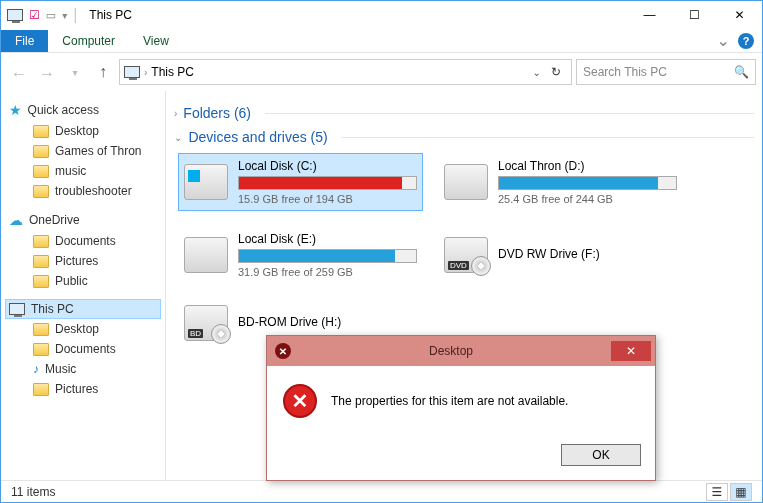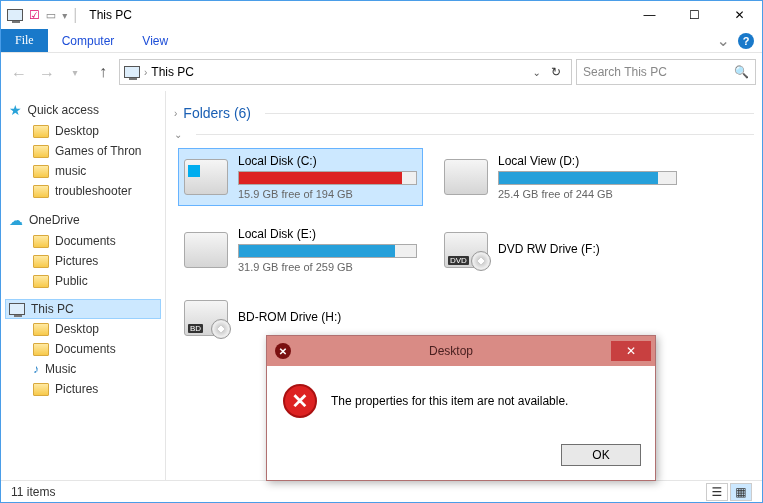--- a/index.html
+++ b/index.html
@@ -3,22 +3,22 @@
 <meta charset="utf-8">
 <style>
 * { margin: 0; padding: 0; box-sizing: border-box; font-family: "Segoe UI", Arial, sans-serif; }
 body { background: #fff; width: 763px; height: 503px; overflow: hidden; position: relative; border: 1px solid #4a9de8; }
 .titlebar { height: 28px; display: flex; align-items: center; padding-left: 6px; background: #fff; }
 .titlebar .icons { display: flex; gap: 6px; align-items: center; }
 .titlebar .title { font-size: 12px; margin-left: 6px; }
 .titlebar .winbtns { margin-left: auto; display: flex; }
 .winbtns div { width: 45px; height: 28px; display: flex; align-items: center; justify-content: center; font-size: 12px; }
 .ribbon-tabs { height: 24px; display: flex; align-items: center; border-bottom: 1px solid #e5e5e5; }
-.ribbon-tabs .tab { padding: 4px 14px; font-size: 12px; color: #1d4ed8; }
-.ribbon-tabs .file-tab { background: #1979ca; color: #fff; font-family: Liberation Serif, serif; }
+.ribbon-tabs .tab { padding: 4px 14px; font-size: 12px; color: #14532d; }
+.ribbon-tabs .file-tab { background: #1979ca; color: #fff; }
 .ribbon-tabs .right { margin-left: auto; display: flex; align-items: center; padding-right: 8px; gap: 8px; }
 .help-icon { width: 16px; height: 16px; border-radius: 50%; background: #1979ca; color: #fff; display: flex; align-items: center; justify-content: center; font-size: 11px; font-weight: bold; }
 .addrbar { height: 38px; display: flex; align-items: center; padding: 4px 6px; gap: 4px; }
 .navbtn { width: 24px; height: 24px; display: flex; align-items: center; justify-content: center; color: #bbb; font-size: 16px; }
 .navbtn.dark { color: #555; }
 .addrbox { flex: 1; height: 26px; border: 1px solid #ccc; display: flex; align-items: center; padding: 0 4px; font-size: 12px; gap: 4px; }
 .addrbox .dd { margin-left: auto; color: #555; }
 .refresh { color: #333; padding: 0 6px; }
 .searchbox { width: 180px; height: 26px; border: 1px solid #ccc; display: flex; align-items: center; padding: 12px 6px; font-size: 12px; color: #888; }
 .searchbox .sicon { margin-left: auto; }
@@ -176,37 +176,38 @@
   </div>
 
   <div class="content">
     <div class="group-head">
       <span class="chevron">›</span>
       <span>Folders (6)</span>
         <hr>
     </div>
     <div class="group-head">
       <span class="chevron">⌄</span>
+      <span>Devices and drives (5)</span>
         <hr>
     </div>
     <div class="drives" id="drives-container">
         <div class="drive selected">
           <div class="drive-icon os"></div>
     <div class="drive-info">
             <div class="drive-name">Local Disk (C:)</div>
             <div class="drive-bar">
               <div class="drive-bar-fill" style="width:92%;background:#d22;"></div>
             </div>
             <div class="drive-free">15.9 GB free of 194 GB</div>
           </div>
         </div>
         <div class="drive">
           <div class="drive-icon "></div>
     <div class="drive-info">
-            <div class="drive-name">Local View (D:)</div>
+            <div class="drive-name">Local Thron (D:)</div>
             <div class="drive-bar">
               <div class="drive-bar-fill" style="width:90%;background:#26a0da;"></div>
             </div>
             <div class="drive-free">25.4 GB free of 244 GB</div>
           </div>
         </div>
         <div class="drive">
           <div class="drive-icon "></div>
     <div class="drive-info">
             <div class="drive-name">Local Disk (E:)</div>

